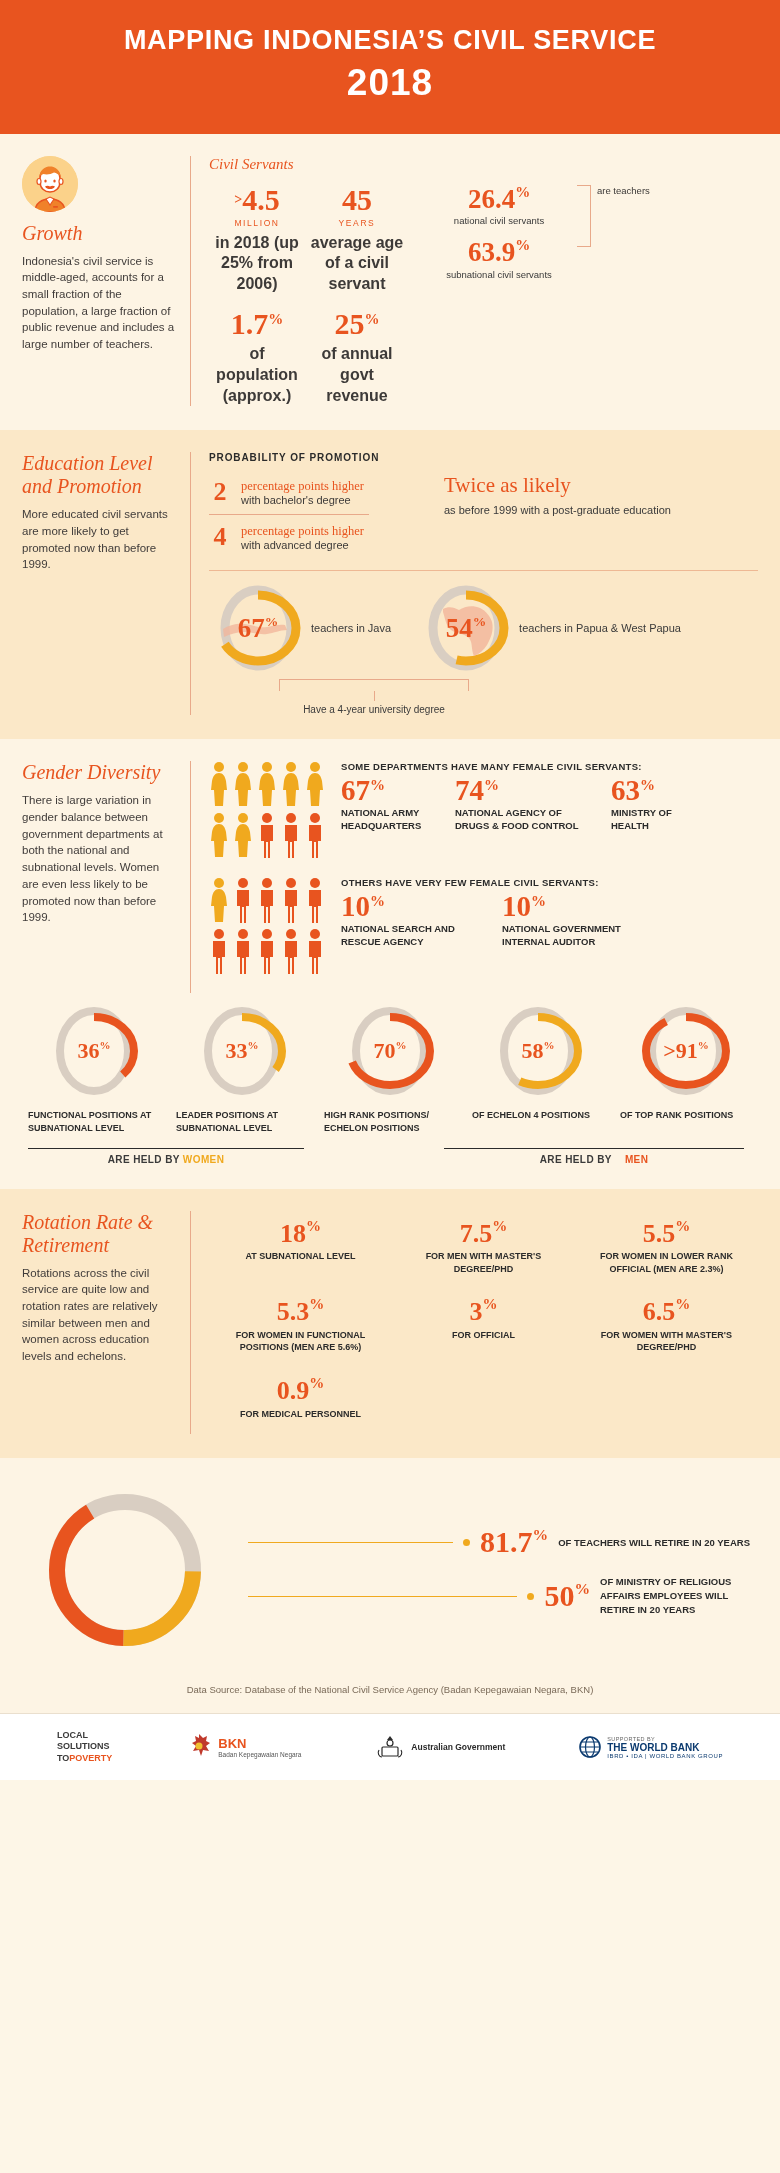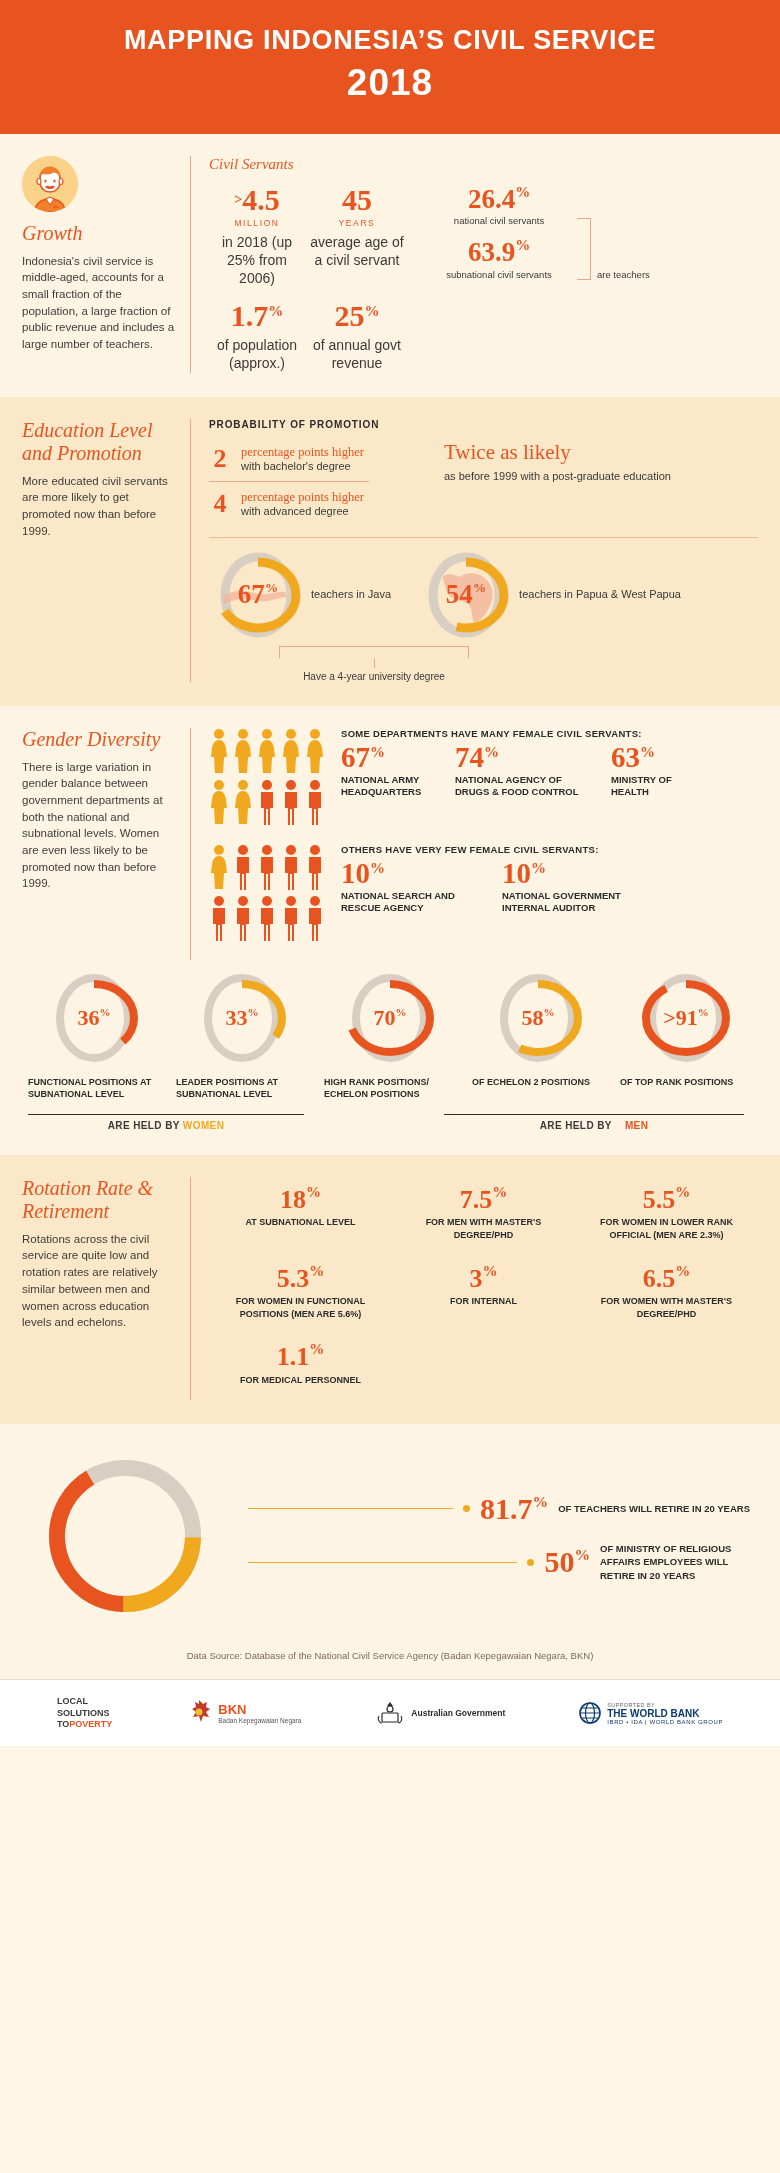--- a/index.html
+++ b/index.html
@@ -98,24 +98,25 @@
   .big-num .gt { font-size: 14px; vertical-align: 0.45em; }
   .big-num .pct { font-size: 15px; vertical-align: 0.7em; }
   .unit {
     font-size: 8.5px;
     font-weight: normal;
     letter-spacing: 1.6px;
     color: #e8541f;
     margin-top: 3px;
   }
   .cap {
-    font-size: 14px;
+    font-size: 16px;
     line-height: 1.3;
     margin-top: 5px;
     color: #3d3a38;
+    font-weight: bold;
   }
   .teach-col { width: 150px; text-align: center; }
   .teach-col .big-num { font-size: 27px; }
   .teach-cap { font-size: 9.5px; margin-top: 3px; }
   .bracket-wrap { display: flex; align-items: center; }
   .bracket {
     width: 14px; height: 62px;
     border: 1px solid #e8a98a;
     border-left: none;
     margin-left: 3px;
@@ -291,21 +292,21 @@
               <div class="stat-col">
                 <div class="big-num"><span>1.7</span><span class="pct">%</span></div>
                 <div class="cap">of population (approx.)</div>
               </div>
               <div class="stat-col">
                 <div class="big-num"><span>25</span><span class="pct">%</span></div>
                 <div class="cap">of annual govt revenue</div>
               </div>
             </div>
           </div>
-          <div class="bracket-wrap" style="margin-left:10px; align-items:flex-end;">
+          <div class="bracket-wrap" style="margin-left:10px; align-items:flex-start;">
             <div>
               <div class="teach-col">
                 <div class="big-num"><span>26.4</span><span class="pct">%</span></div>
                 <div class="teach-cap">national civil servants</div>
               </div>
               <div class="teach-col" style="margin-top:12px;">
                 <div class="big-num"><span>63.9</span><span class="pct">%</span></div>
                 <div class="teach-cap">subnational civil servants</div>
               </div>
             </div>
@@ -559,21 +560,21 @@
         <div class="ring-cap">HIGH RANK POSITIONS/ ECHELON POSITIONS</div>
       </div>
       <div class="ring-item">
         <div class="donut" style="width:92px;height:100px;margin:0 auto;">
           <svg width="92" height="100" viewBox="0 0 92 100">
             <ellipse cx="46" cy="50" rx="34" ry="40" fill="none" stroke="#d9cec2" stroke-width="8"></ellipse>
             <ellipse cx="46" cy="50" rx="34" ry="40" fill="none" stroke="#f0a91e" stroke-width="8" stroke-dasharray="135 98" transform="rotate(-90 46 50)"></ellipse>
           </svg>
           <div class="donut-val" style="font-size:22px;"><span>58</span><span class="p">%</span></div>
         </div>
-        <div class="ring-cap">OF ECHELON 2 POSITIONS</div>
+        <div class="ring-cap">OF ECHELON 4 POSITIONS</div>
       </div>
       <div class="ring-item">
         <div class="donut" style="width:92px;height:100px;margin:0 auto;">
           <svg width="92" height="100" viewBox="0 0 92 100">
             <ellipse cx="46" cy="50" rx="34" ry="40" fill="none" stroke="#d9cec2" stroke-width="8"></ellipse>
             <ellipse cx="46" cy="50" rx="34" ry="40" fill="none" stroke="#e8541f" stroke-width="8" stroke-dasharray="212 21" transform="rotate(-90 46 50)"></ellipse>
           </svg>
           <div class="donut-val" style="font-size:22px;"><span>&gt;91</span><span class="p">%</span></div>
         </div>
         <div class="ring-cap">OF TOP RANK POSITIONS</div>
@@ -613,28 +614,28 @@
           <div class="rot-item">
             <div class="big-num"><span>5.5</span><span class="pct">%</span></div>
             <div class="lab">FOR WOMEN IN LOWER RANK OFFICIAL (MEN ARE 2.3%)</div>
           </div>
           <div class="rot-item">
             <div class="big-num"><span>5.3</span><span class="pct">%</span></div>
             <div class="lab">FOR WOMEN IN FUNCTIONAL POSITIONS (MEN ARE 5.6%)</div>
           </div>
           <div class="rot-item">
             <div class="big-num"><span>3</span><span class="pct">%</span></div>
-            <div class="lab">FOR INTERNAL</div>
+            <div class="lab">FOR OFFICIAL</div>
           </div>
           <div class="rot-item">
             <div class="big-num"><span>6.5</span><span class="pct">%</span></div>
             <div class="lab">FOR WOMEN WITH MASTER'S DEGREE/PHD</div>
           </div>
           <div class="rot-item">
-            <div class="big-num"><span>1.1</span><span class="pct">%</span></div>
+            <div class="big-num"><span>0.9</span><span class="pct">%</span></div>
             <div class="lab">FOR MEDICAL PERSONNEL</div>
           </div>
         </div>
       </div>
     </div>
   </div>
 
   <div style="background:#fdf4e4;">
     <div class="retire">
       <div>

